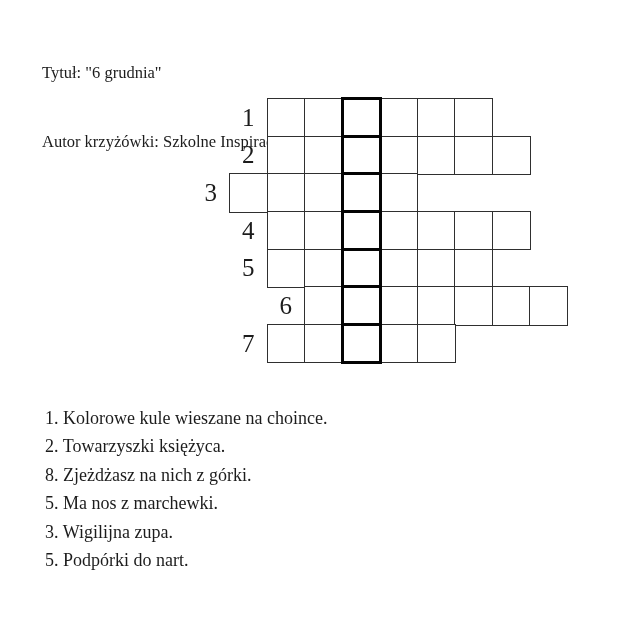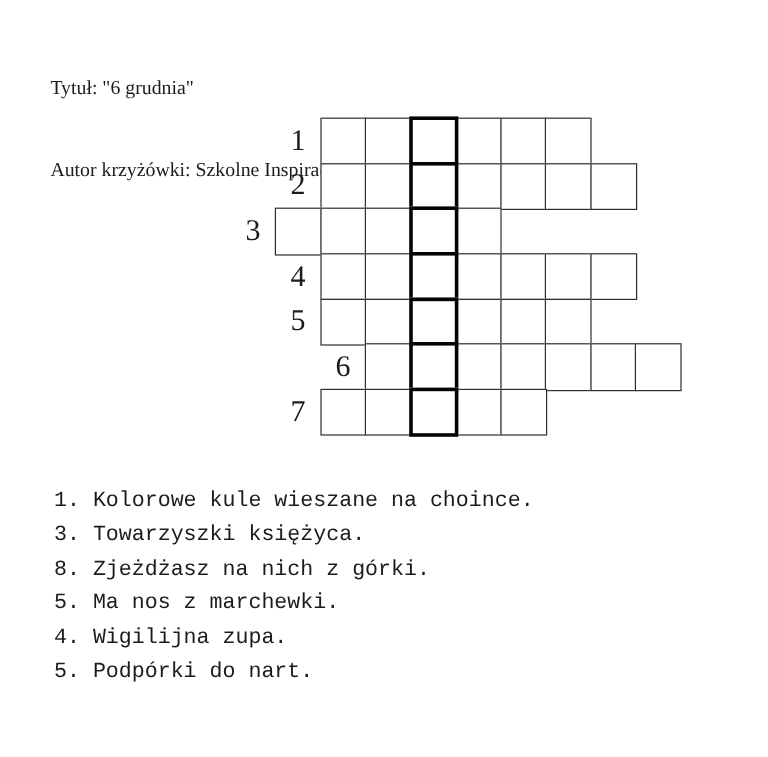--- a/index.html
+++ b/index.html
@@ -53,21 +53,20 @@
   }
   .clues {
     position: absolute;
     left: 45px;
     top: 404px;
     font-size: 18px;
     line-height: 28.4px;
   }
   .clue {
     white-space: pre;
-    font-family: Liberation Mono, monospace;
   }
 </style>
 </head>
 <body>
 
 <div class="page">
   <div class="header">
     <div class="header-line">Tytuł: "6 grudnia"</div>
     <div class="header-line">Autor krzyżówki: Szkolne Inspiracje</div>
   </div>
@@ -120,19 +119,19 @@
       <div class="rownum" style="left: 210.5px; width: 44px; top: 329.725px;">7</div>
       <div class="cell" style="left: 266.5px; top: 323.9px; width: 39.1px; height: 39.25px; border-color: rgb(47, 47, 47);"></div>
       <div class="cell" style="left: 304px; top: 323.9px; width: 39.1px; height: 39.25px; border-color: rgb(47, 47, 47);"></div>
       <div class="cell bold" style="left: 340.5px; top: 322.9px; width: 41.1px; height: 41.25px; border-color: rgb(4, 4, 4);"></div>
       <div class="cell" style="left: 379px; top: 323.9px; width: 39.1px; height: 39.25px; border-color: rgb(47, 47, 47);"></div>
       <div class="cell" style="left: 416.5px; top: 323.9px; width: 39.1px; height: 39.25px; border-color: rgb(47, 47, 47);"></div>
     </div>
 
   <div id="clues" class="clues">
       <div class="clue">1. Kolorowe kule wieszane na choince.</div>
-      <div class="clue">3. Towarzyszki księżyca.</div>
+      <div class="clue">2. Towarzyszki księżyca.</div>
       <div class="clue">8. Zjeżdżasz na nich z górki.</div>
       <div class="clue">5. Ma nos z marchewki.</div>
-      <div class="clue">4. Wigilijna zupa.</div>
+      <div class="clue">3. Wigilijna zupa.</div>
       <div class="clue">5. Podpórki do nart.</div>
     </div>
 </div>
 
 </body></html>

